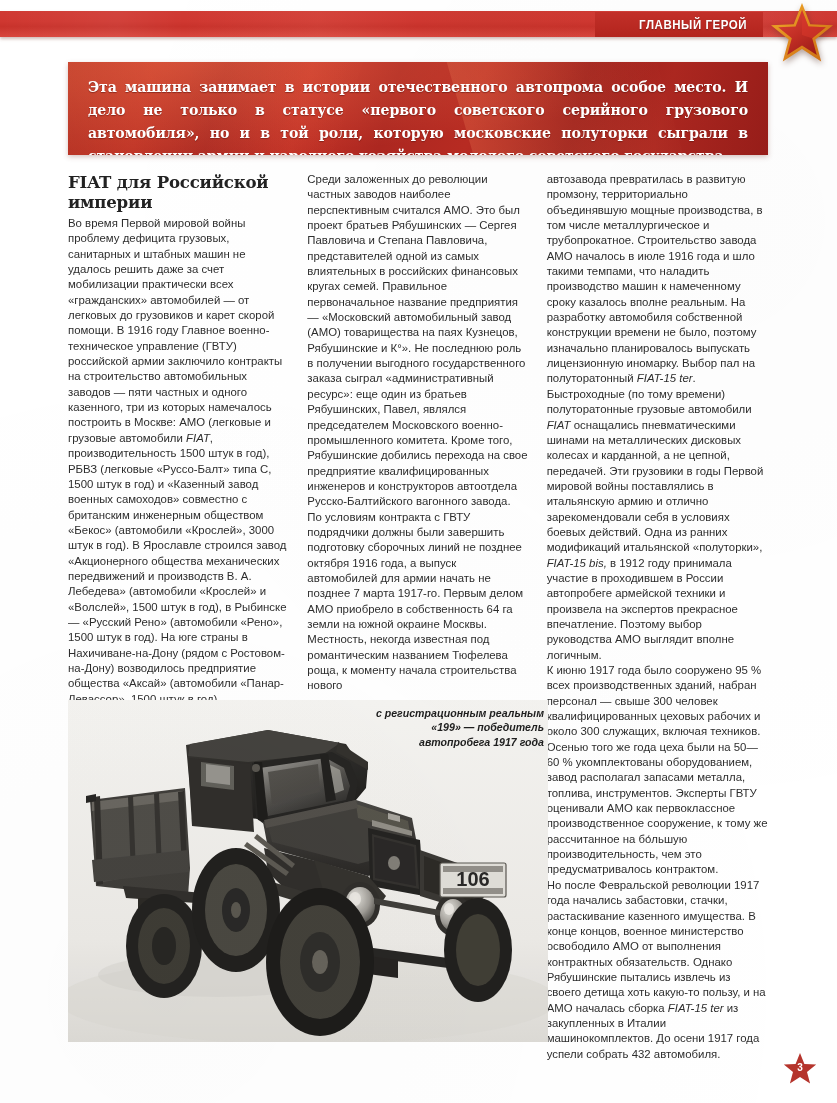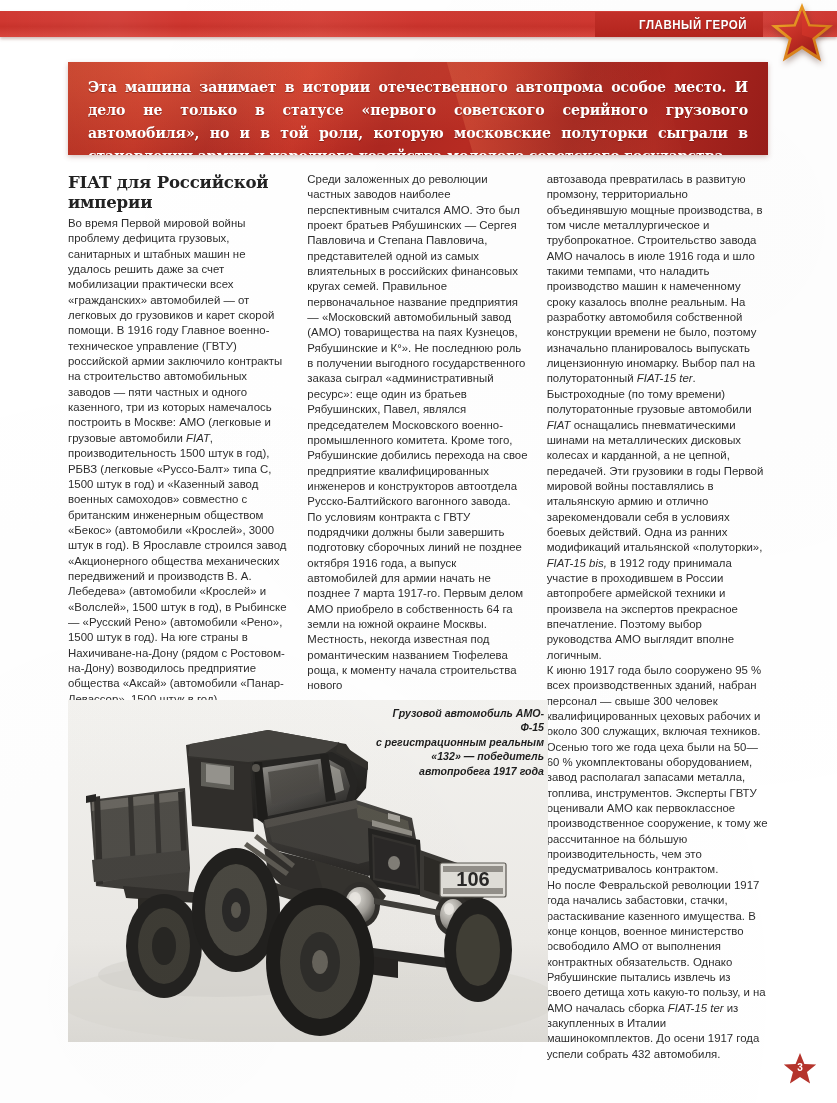--- a/index.html
+++ b/index.html
@@ -392,23 +392,22 @@
     <ellipse cx="410" cy="250" rx="22" ry="36" fill="#3a382f"></ellipse>
 
     <path d="M176 146 L218 176 L221 172 L179 142 Z" fill="#57544d"></path>
     <path d="M186 138 L224 168 L227 164 L189 134 Z" fill="#57544d"></path>
 
     <rect x="0" y="0" width="480" height="342" fill="#ffffff" opacity="0.03"></rect>
   </svg>
 </div>
 
 <div class="caption">
-  <div>Грузовой автомобиль АМО-Ф-15</div>
   <div>с регистрационным реальным</div>
-  <div>«132» — победитель</div>
+  <div>«199» — победитель</div>
   <div>автопробега 1917 года</div>
 </div>
 
 <div class="page-star">
   <svg viewBox="0 0 34 33" style="position:absolute;left:0;top:0;width:34px;height:33px;">
     <polygon points="17,1 21.4,11.9 33.2,12.5 24,19.9 27.1,31.4 17,24.9 6.9,31.4 10,19.9 0.8,12.5 12.6,11.9" fill="#b5342c"></polygon>
   </svg>
   <div class="num">3</div>
 </div>
 

